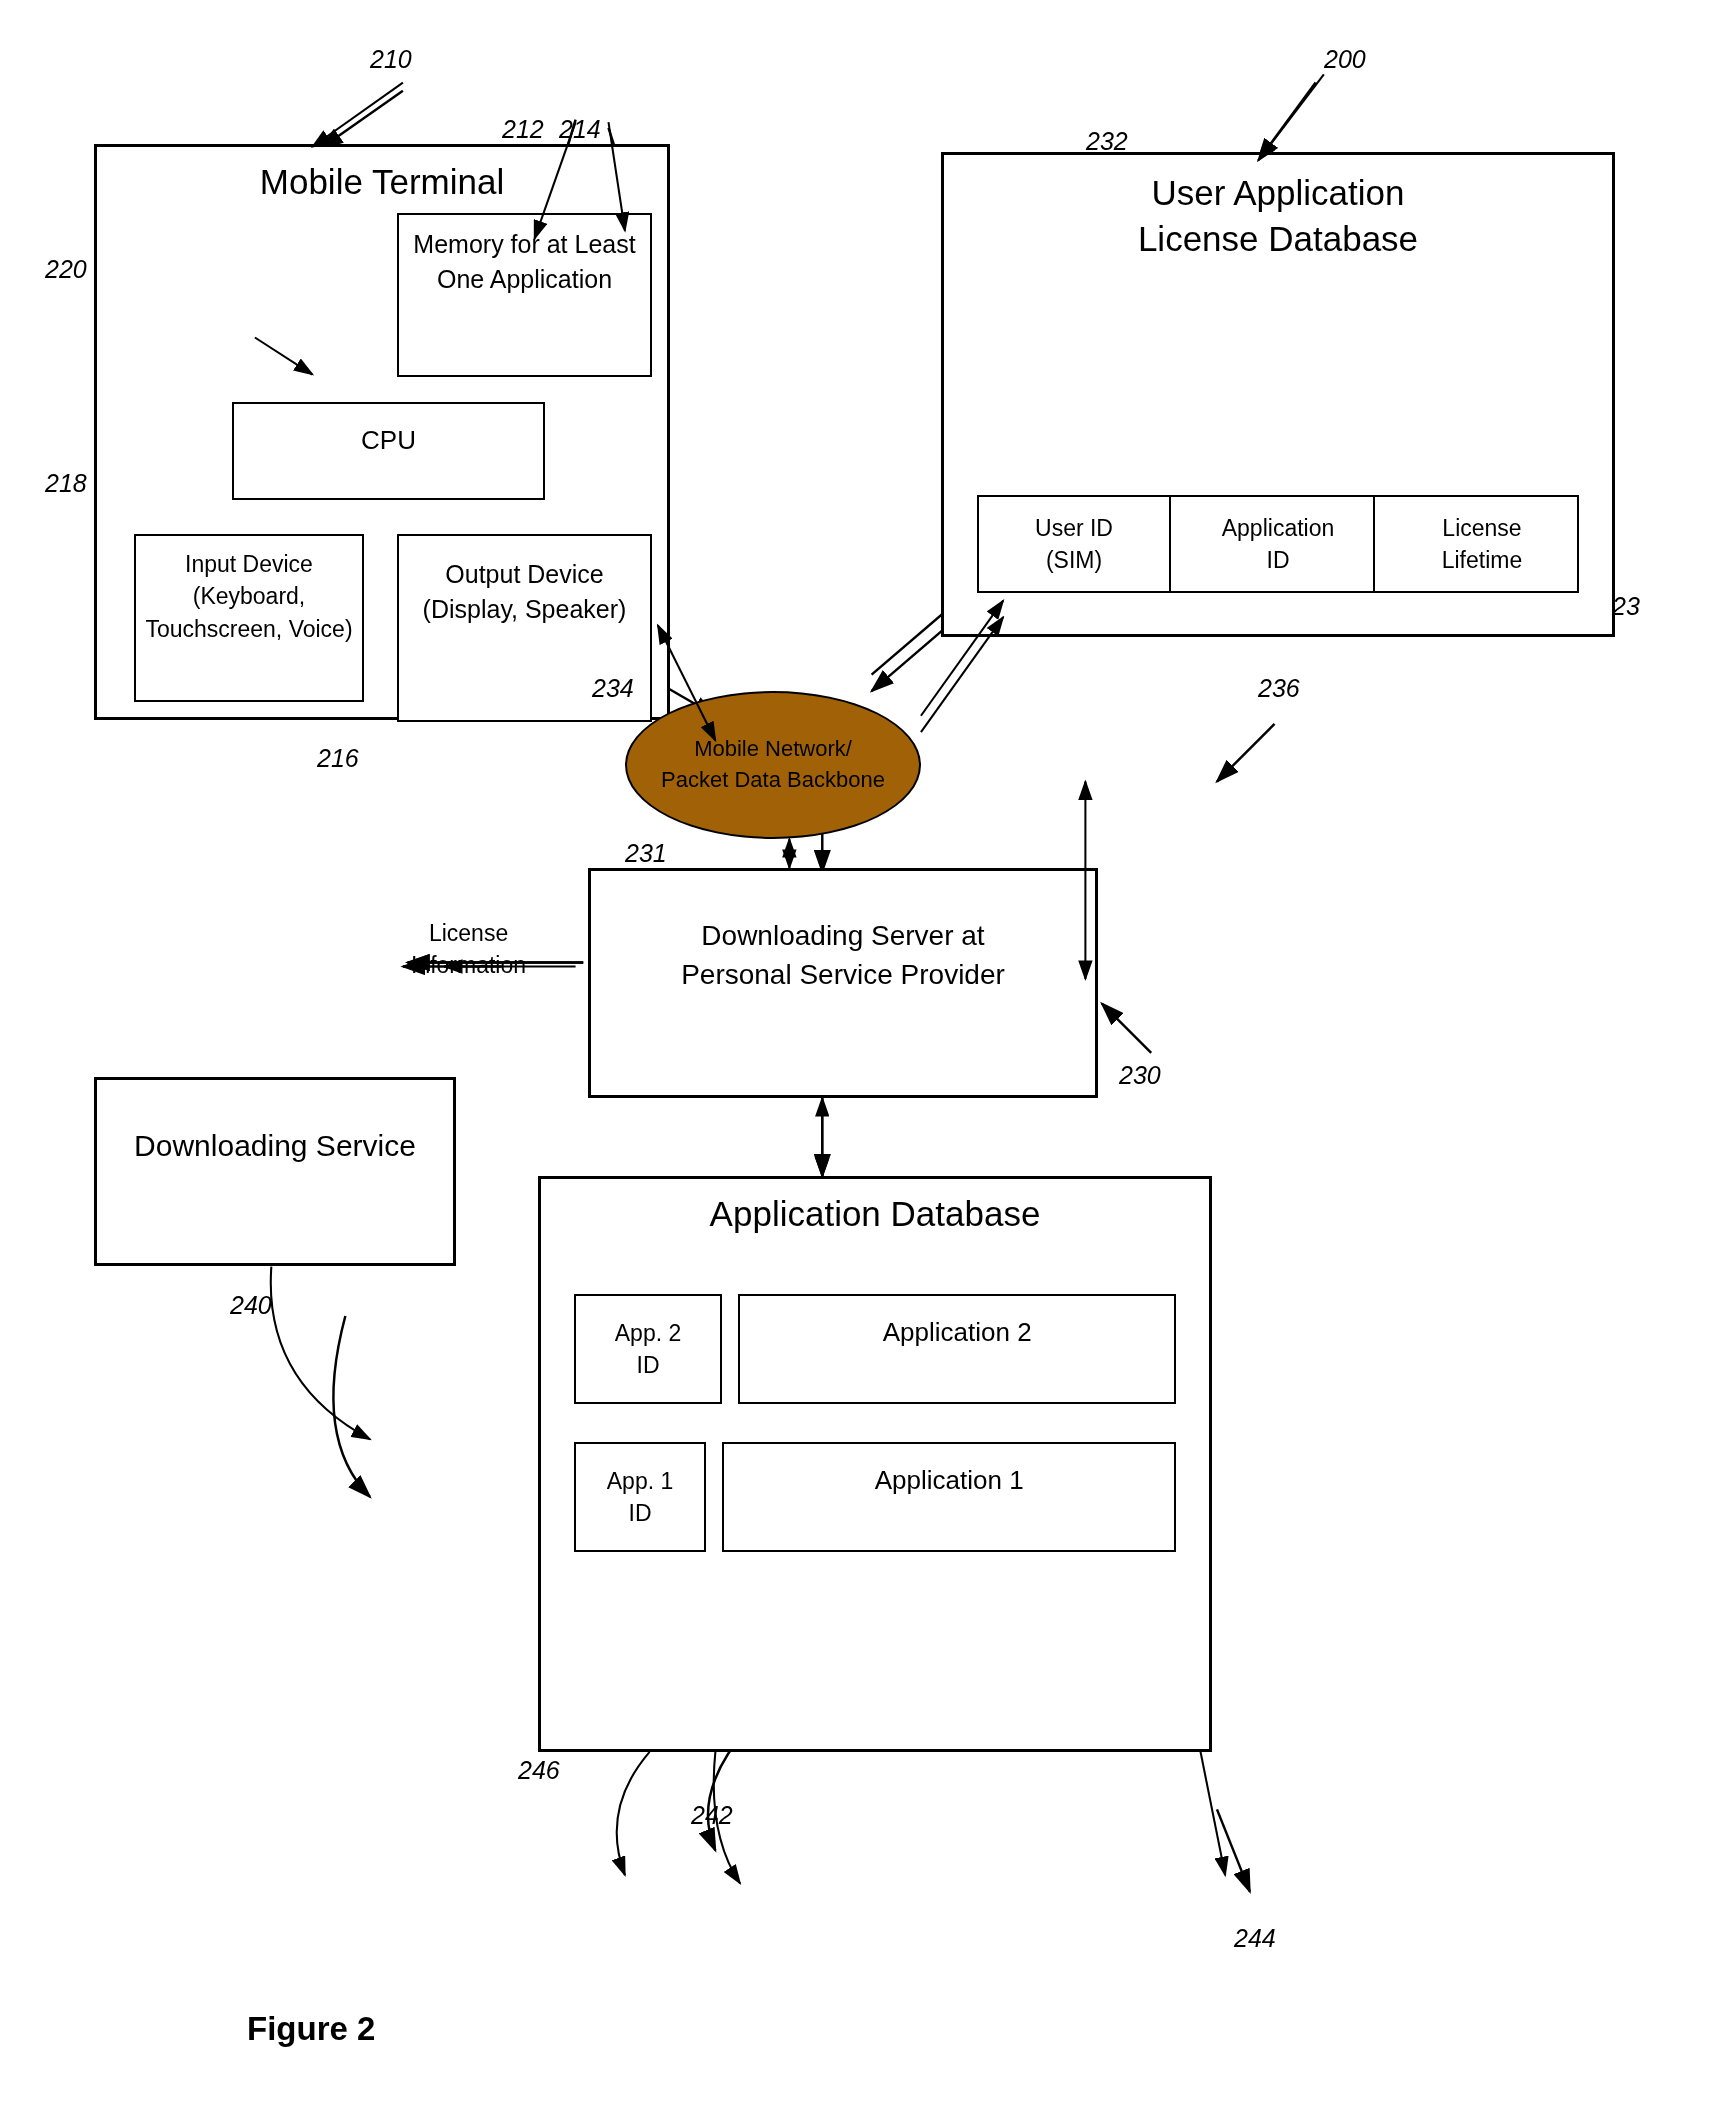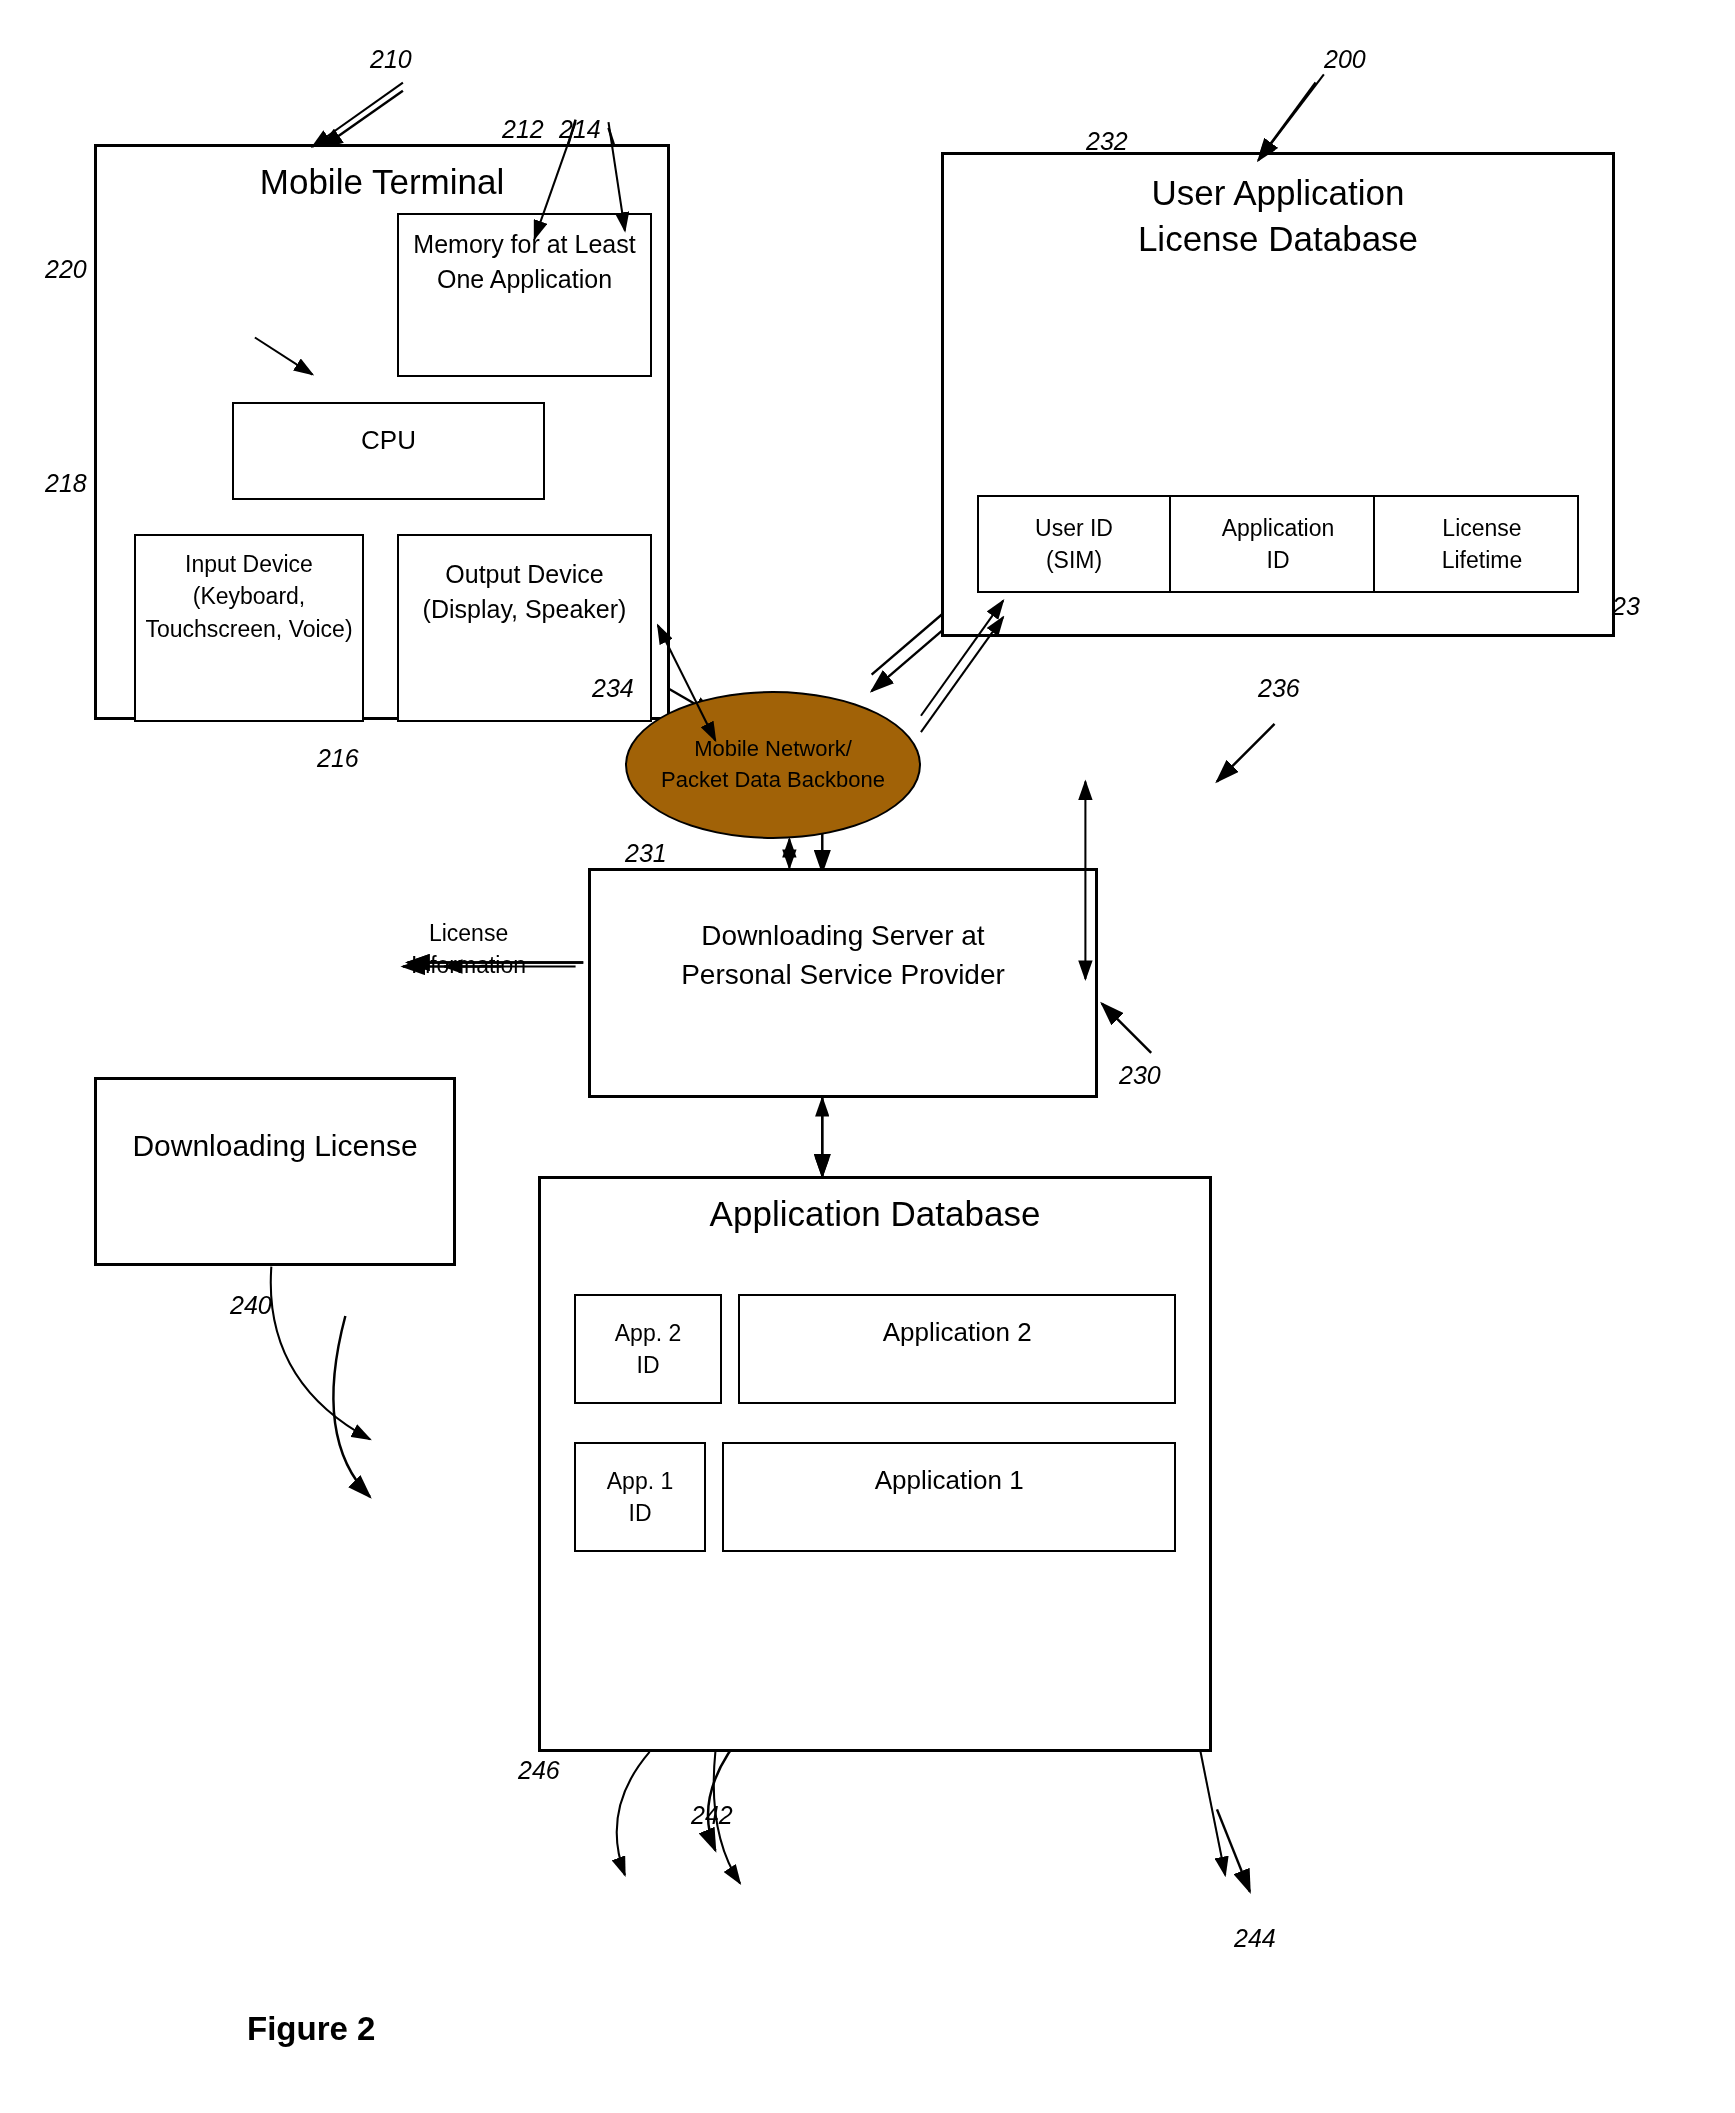--- a/index.html
+++ b/index.html
@@ -112,21 +112,21 @@
 
 
     <div class="box" style="top:66px; left:288px; width:255px; height:164px;">
       <div class="box-label" style="padding:12.3px 8.2px; font-size:25px; line-height:1.4;">Memory for at Least<br>One Application</div>
     </div>
 
     <div class="box" style="top:255px; left:123px; width:313px; height:98px;">
       <div class="box-label" style="padding:20.6px; font-size:26px;">CPU</div>
     </div>
 
-    <div class="box" style="top:387px; left:25px; width:230px; height:188px;">
+    <div class="box" style="top:387px; left:25px; width:230px; height:168px;">
       <div class="box-label" style="padding:12.3px 8.2px; font-size:23px; line-height:1.4;">Input Device<br>(Keyboard,<br>Touchscreen, Voice)</div>
     </div>
 
     <div class="box" style="top:387px; left:288px; width:255px; height:188px;">
       <div class="box-label" style="padding:20.6px 8.2px; font-size:25px; line-height:1.4;">Output Device<br>(Display, Speaker)</div>
     </div>
   </div>
 
   <div class="ref-num" style="top:255px; left:45px;">220</div>
 
@@ -174,21 +174,21 @@
     <line x1="220" y1="30" x2="5" y2="30" stroke="#000" stroke-width="3" marker-end="url(#arrowhead2)"></line>
     <defs>
       <marker id="arr3" markerWidth="10" markerHeight="7" refX="9" refY="3.5" orient="auto">
         <polygon points="0 0, 10 3.5, 0 7" fill="#000"></polygon>
       </marker>
     </defs>
     <line x1="220" y1="30" x2="5" y2="30" stroke="#000" stroke-width="3" marker-end="url(#arr3)"></line>
   </svg>
 
   <div class="box" style="top:1077px; left:82px; width:362px; height:189px; border-width:3.3px;">
-    <div class="box-label" style="padding:49px 16.4px; font-size:30px;">Downloading License</div>
+    <div class="box-label" style="padding:49px 16.4px; font-size:30px;">Downloading Service</div>
   </div>
 
   <div class="ref-num" style="top:1291px; left:230px;">240</div>
 
   <div class="box" style="top:1176px; left:526px; width:674px; height:576px; border-width:3.3px;">
     <div class="box-label box-label-bold" style="margin-top:15px; font-size:35px;">Application Database</div>
 
     <div style="position:absolute; top:115px; left:33px; right:33px; display:flex; gap:16.4px;">
       <div style="border:2.1px solid #000; width:148px; padding:20.6px 8.2px; text-align:center; font-size:23px; line-height:1.4;">App. 2<br>ID</div>
       <div style="border:2.1px solid #000; flex:1; padding:20.6px 8.2px; text-align:center; font-size:26px;">Application 2</div>

